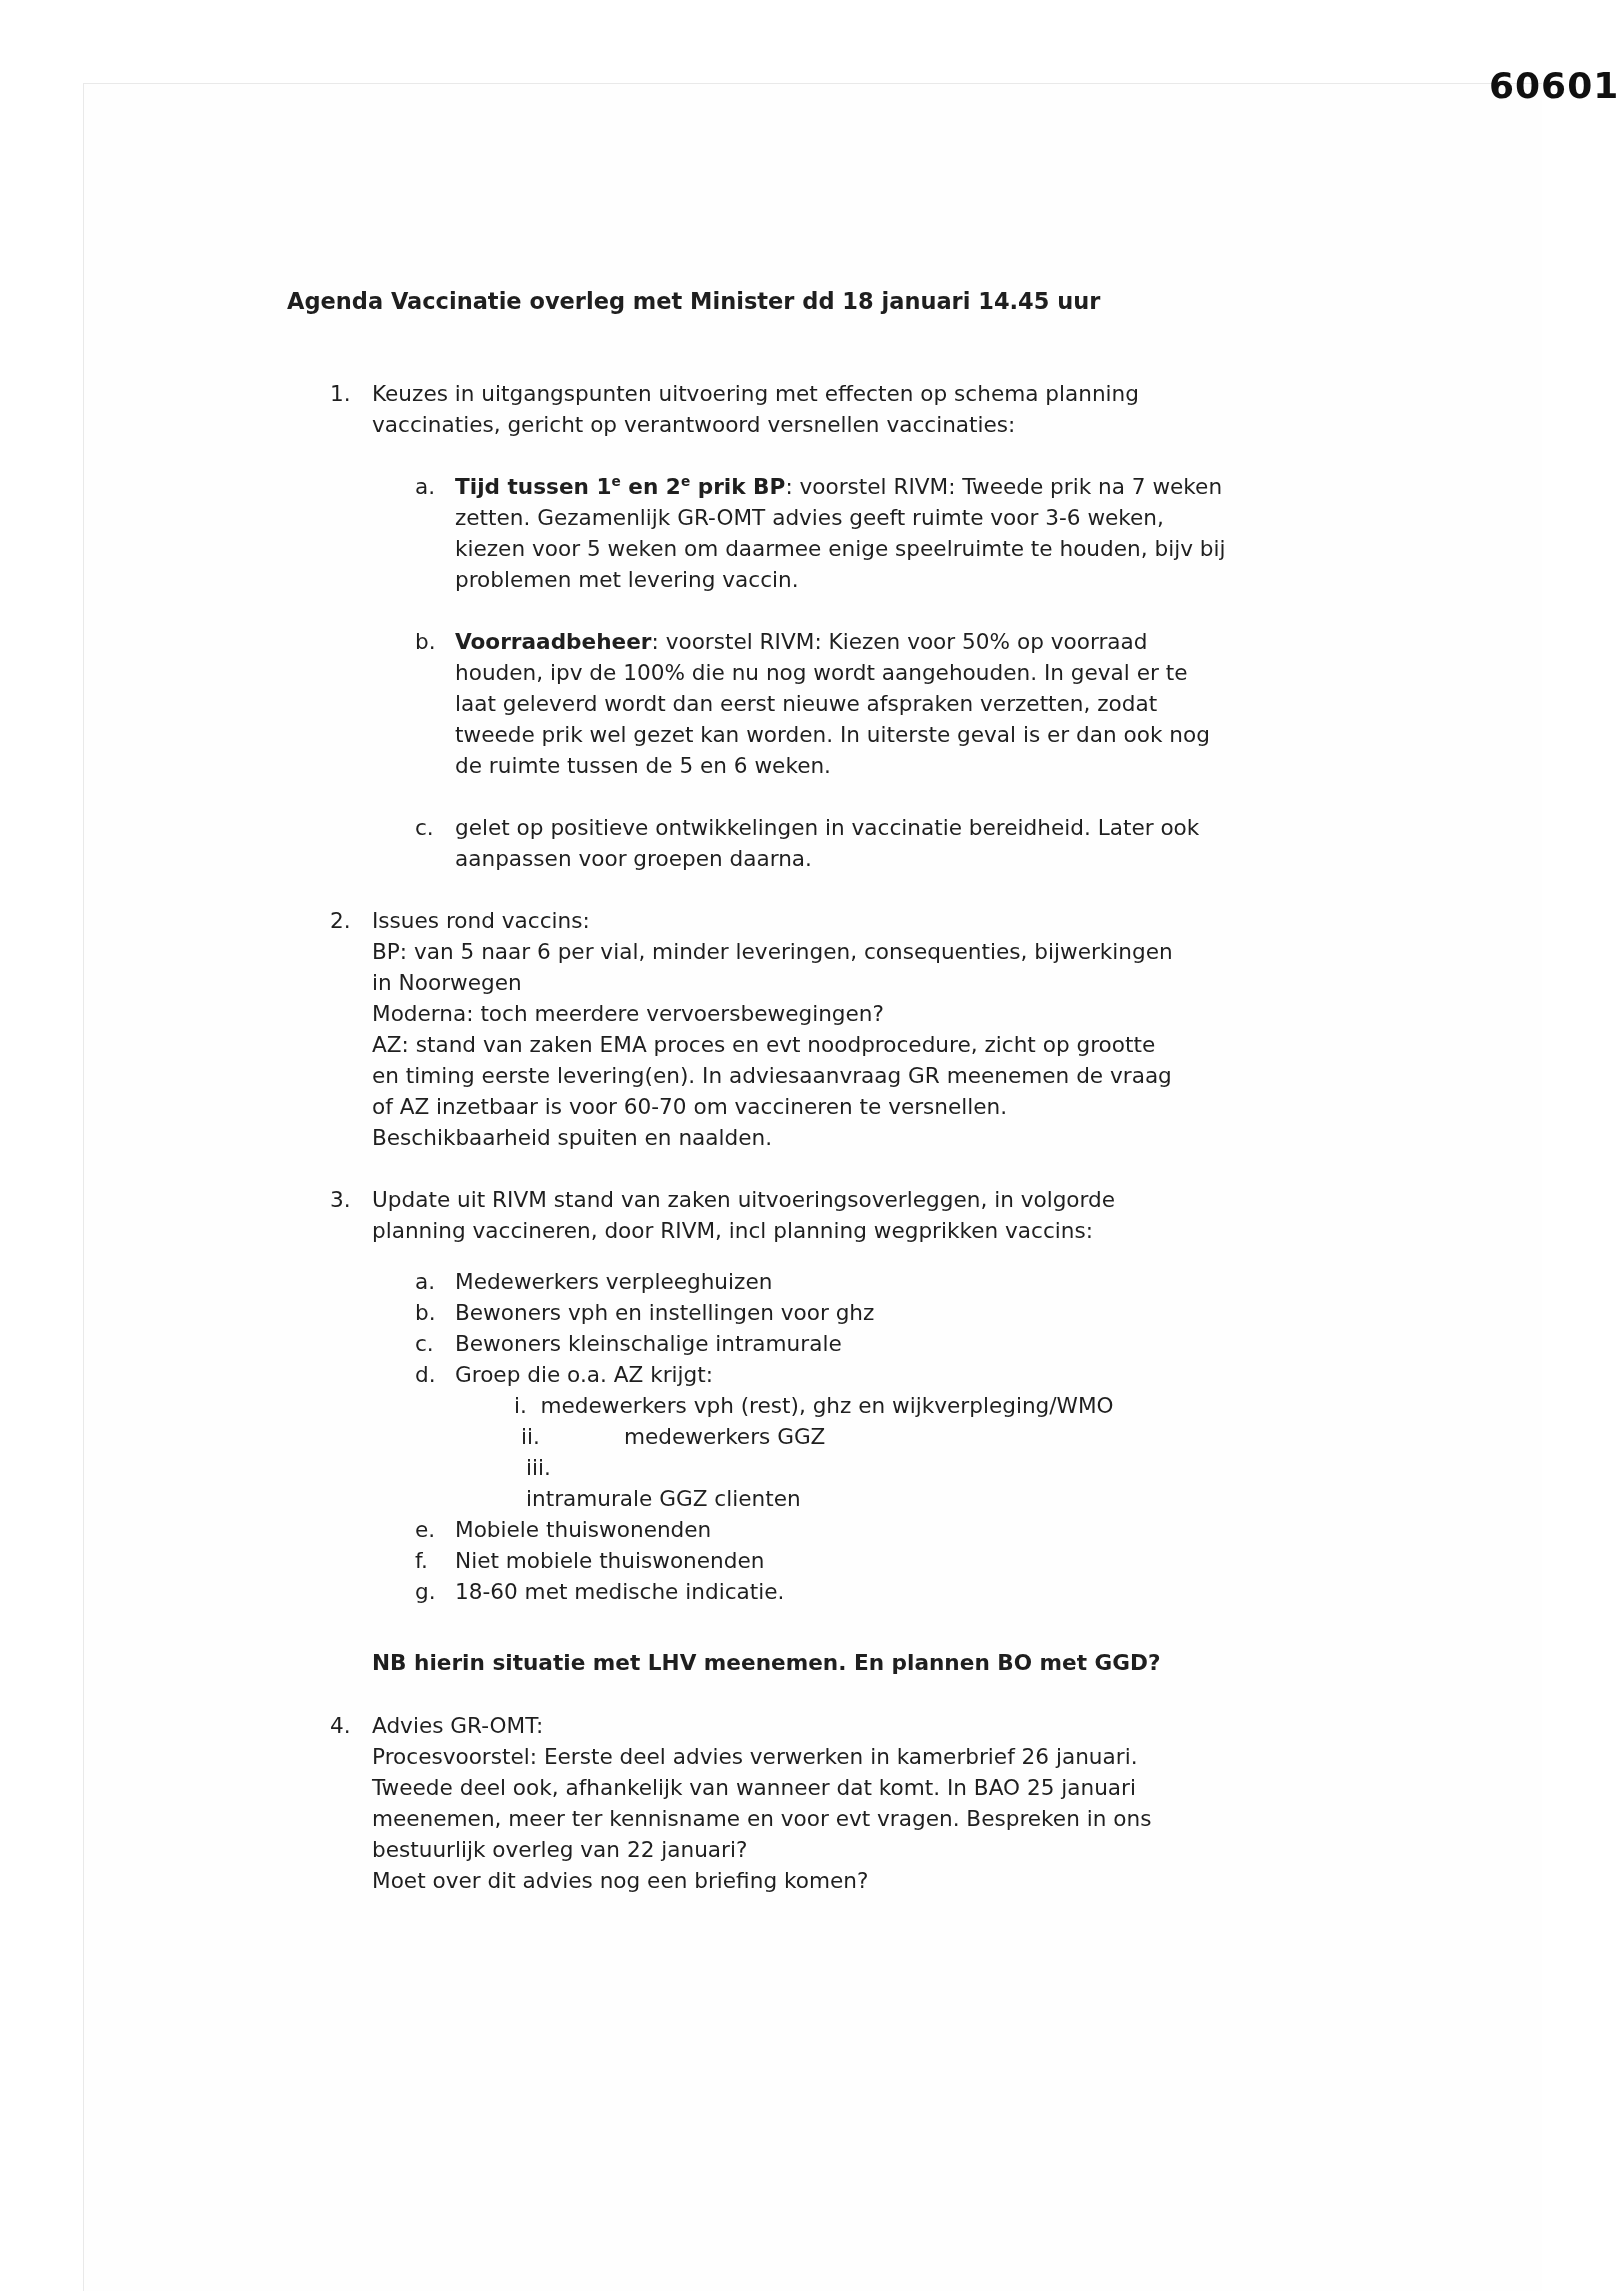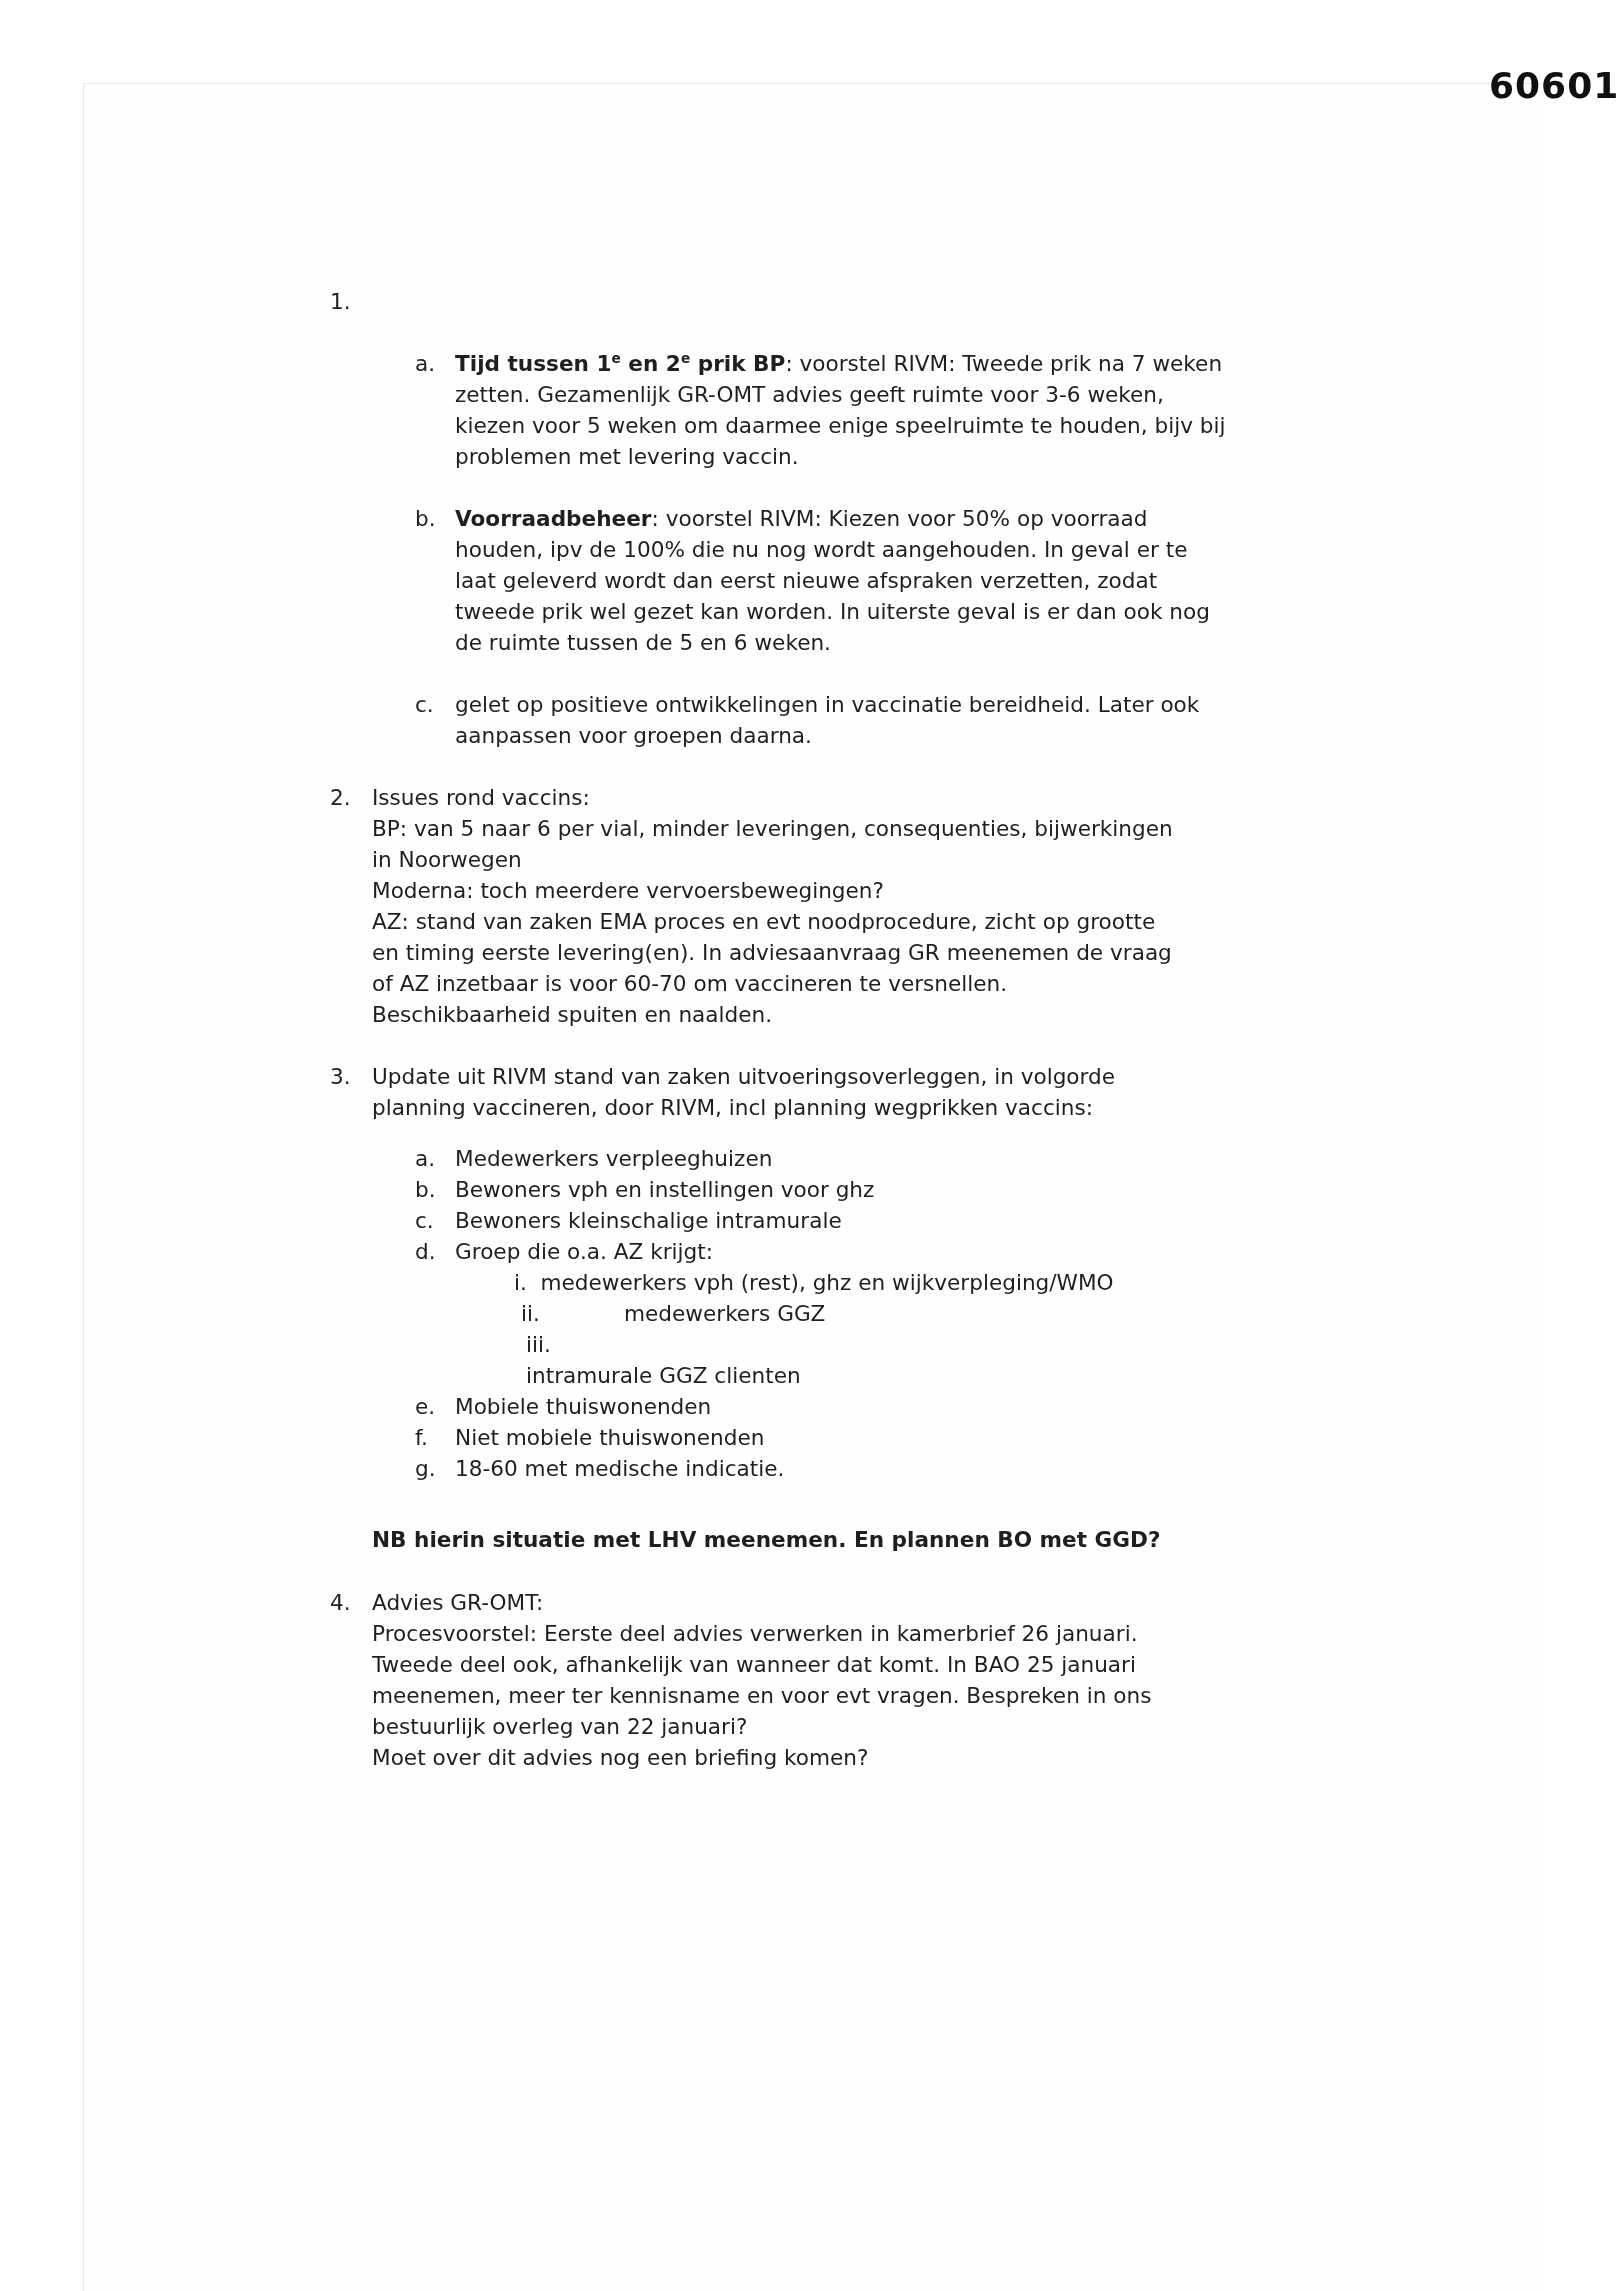--- a/index.html
+++ b/index.html
@@ -54,23 +54,25 @@
 </style>
 </head>
 <body>
 
 <div class="scan-edge"></div>
 
 <div class="doc-number">60601</div>
 
 <div class="content">
 
+  <h1 class="title">Agenda Vaccinatie overleg met Minister dd 18 januari 14.45 uur</h1>
 
   <div class="row l1 mb">
     <span class="num">1.</span>
+    <div class="text">Keuzes in uitgangspunten uitvoering met effecten op schema planning<br>vaccinaties, gericht op verantwoord versnellen vaccinaties:</div>
   </div>
 
   <div class="row l2 mb">
     <span class="num">a.</span>
     <div class="text">
       <div><span class="b">Tijd tussen 1</span><sup class="b">e</sup><span class="b"> en 2</span><sup class="b">e</sup><span class="b"> prik BP</span><span>: voorstel RIVM: Tweede prik na 7 weken</span></div>
       <div>zetten. Gezamenlijk GR-OMT advies geeft ruimte voor 3-6 weken,<br>kiezen voor 5 weken om daarmee enige speelruimte te houden, bijv bij<br>problemen met levering vaccin.</div>
     </div>
   </div>
 

